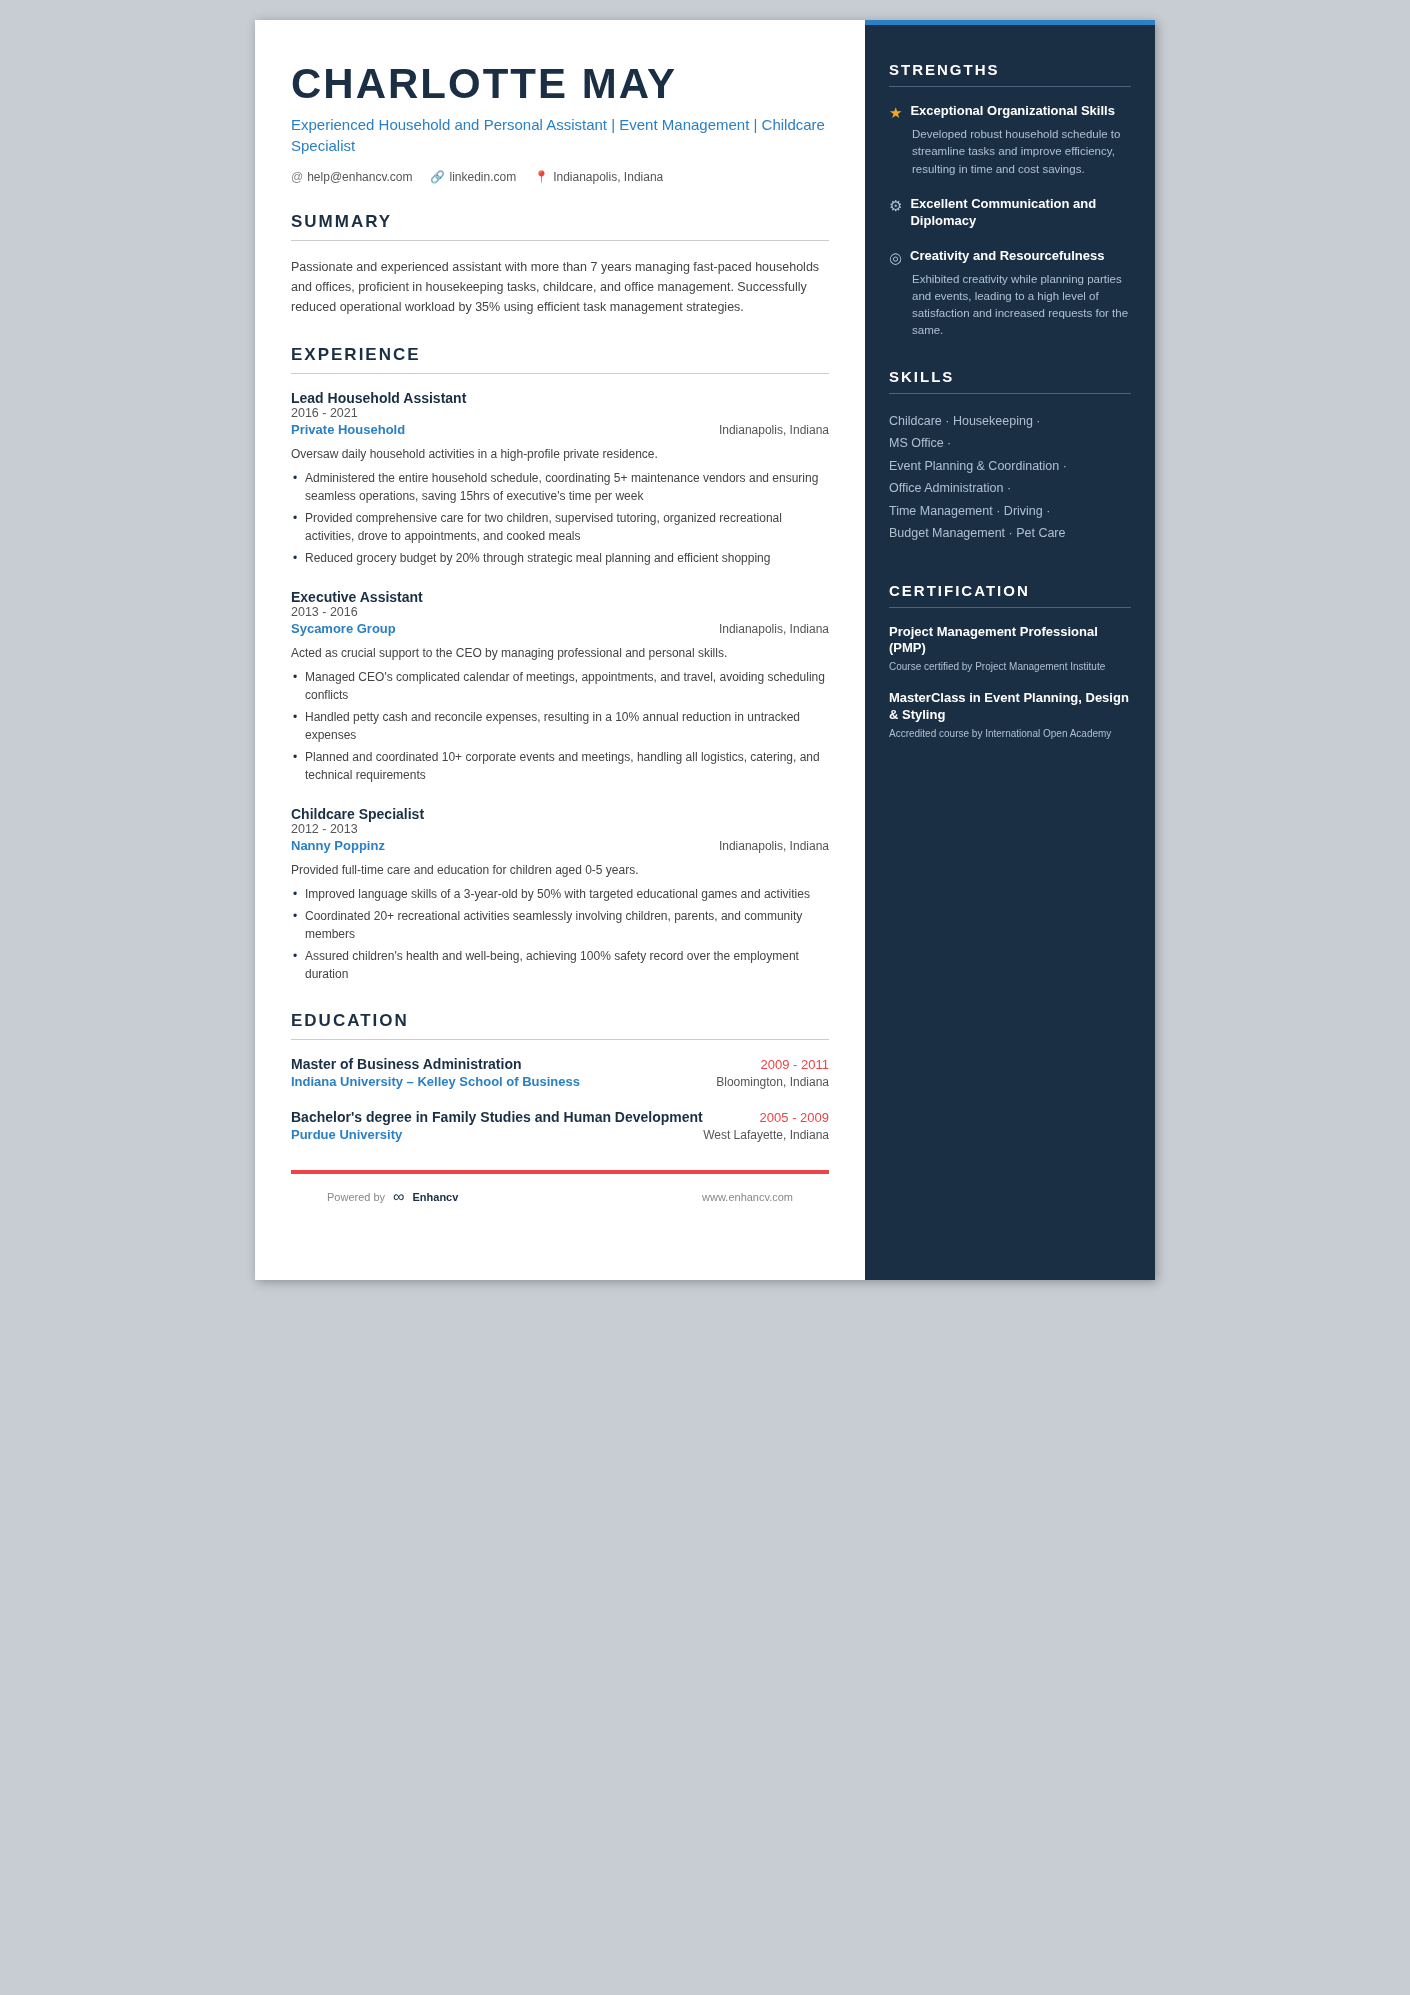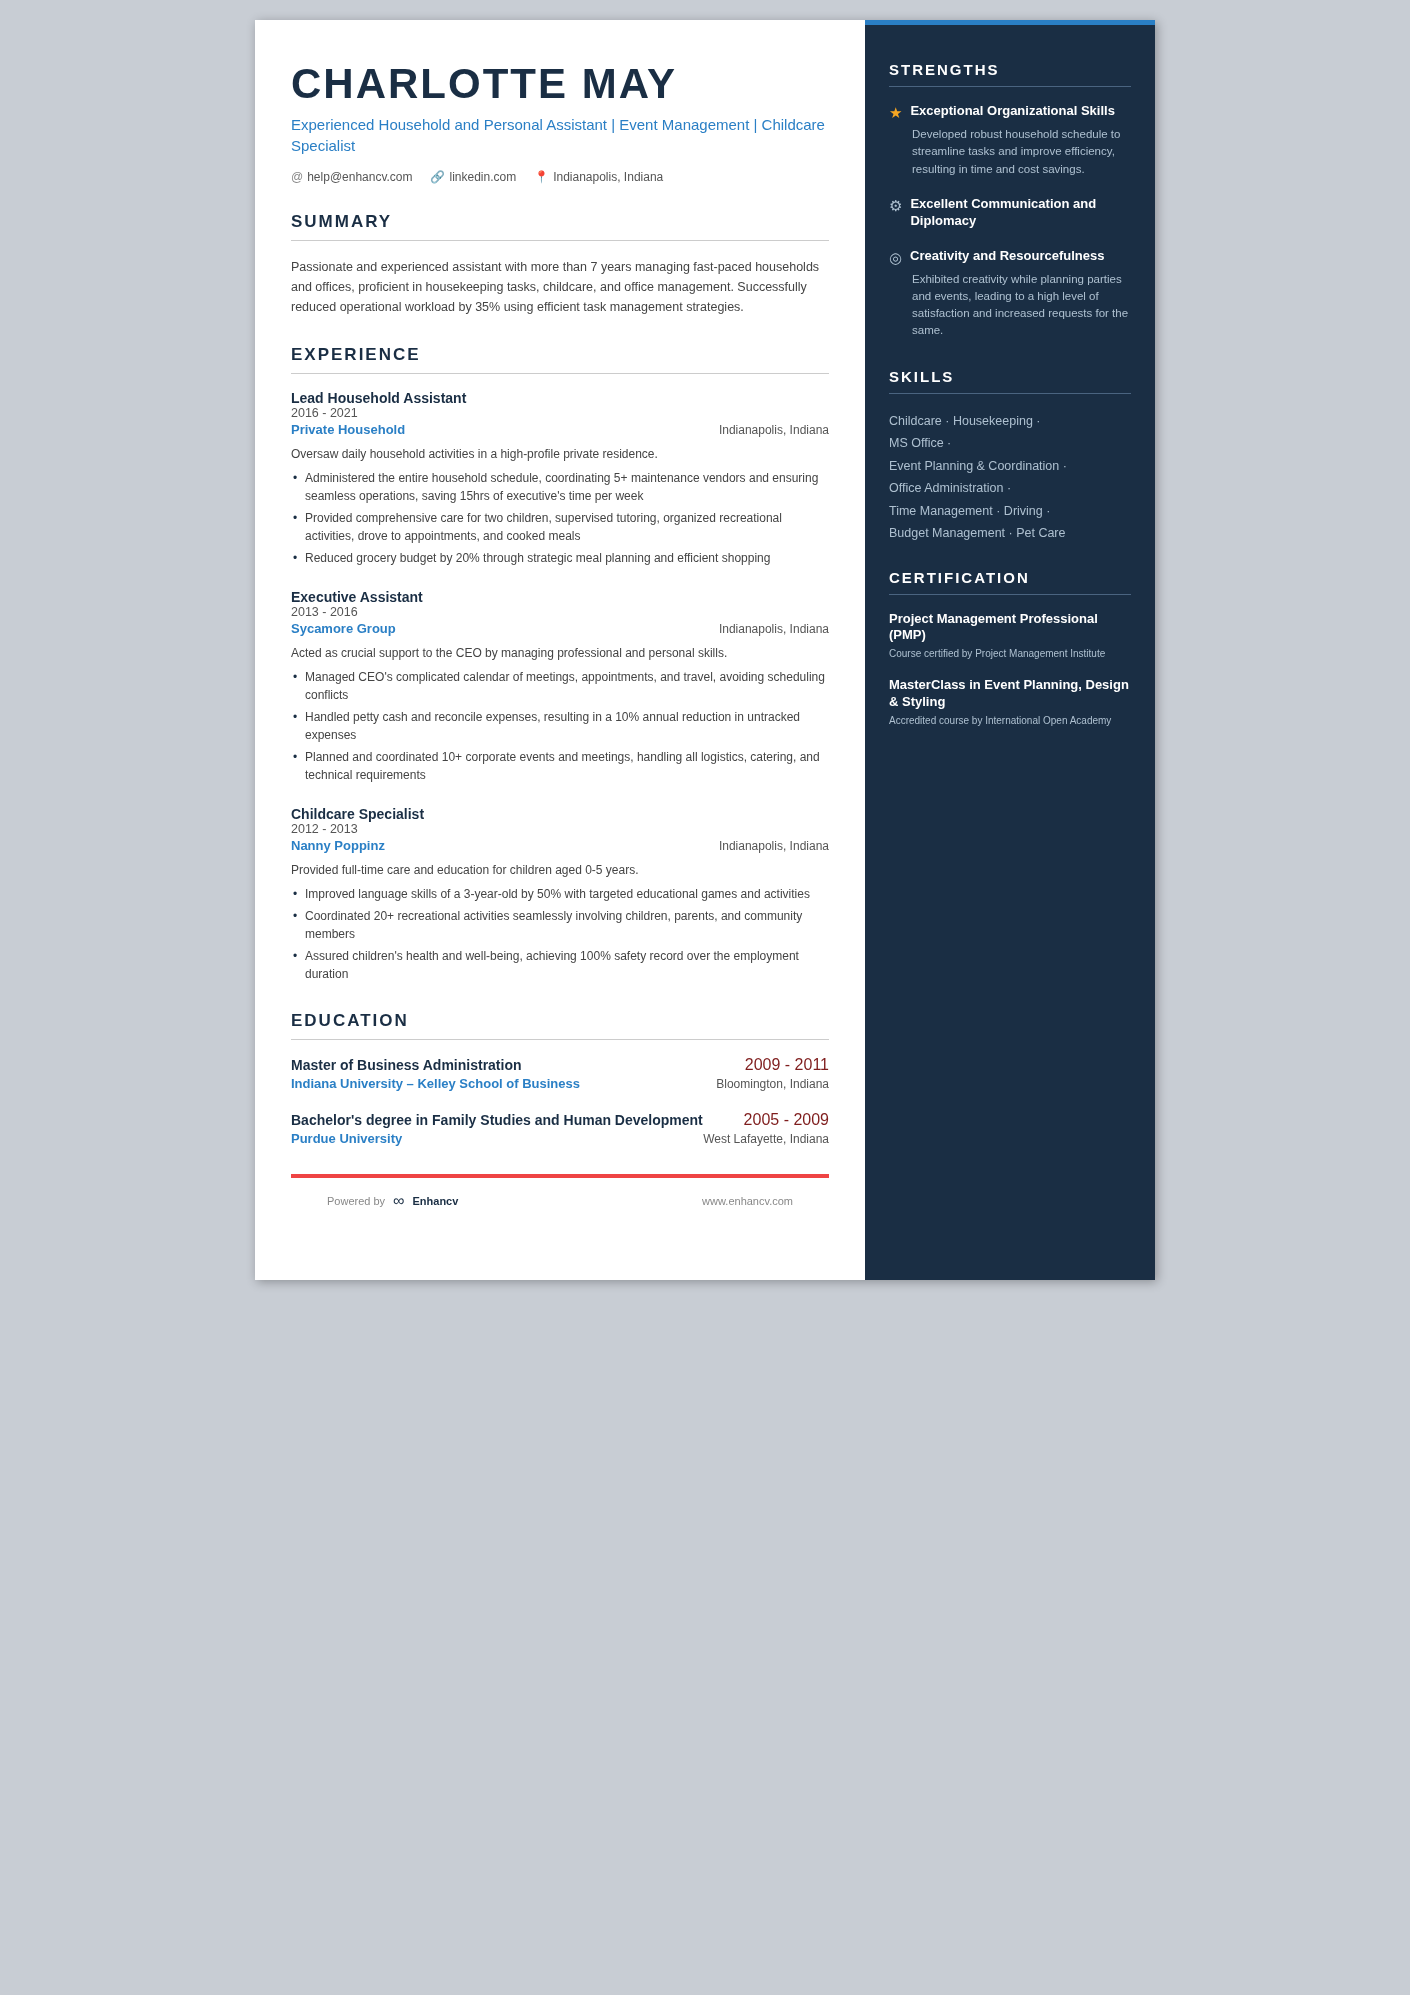--- a/index.html
+++ b/index.html
@@ -164,22 +164,22 @@
       margin-bottom: 2px;
     }
     .edu-degree {
       font-size: 14px;
       font-weight: 700;
       color: #1a2e44;
       flex: 1;
       padding-right: 10px;
     }
     .edu-dates {
-      font-size: 16px;
-      color: #7f1d1d;
+      font-size: 13px;
+      color: #ef4444;
       white-space: nowrap;
     }
     .edu-org-row {
       display: flex;
       justify-content: space-between;
       align-items: baseline;
     }
     .edu-org {
       color: #2a7fc5;
       font-size: 13px;
@@ -247,21 +247,21 @@
     .strength-desc {
       font-size: 11.5px;
       color: #aec0d0;
       line-height: 1.5;
       margin-left: 23px;
     }
 
     
     .skills-section {
       margin-top: 24px;
-      margin-bottom: 24px;
+      margin-bottom: 37px;
     }
     .skill-line {
       font-size: 12.5px;
       color: #aec0d0;
       line-height: 1.8;
     }
 
     
     .cert-item {
       margin-bottom: 16px;

